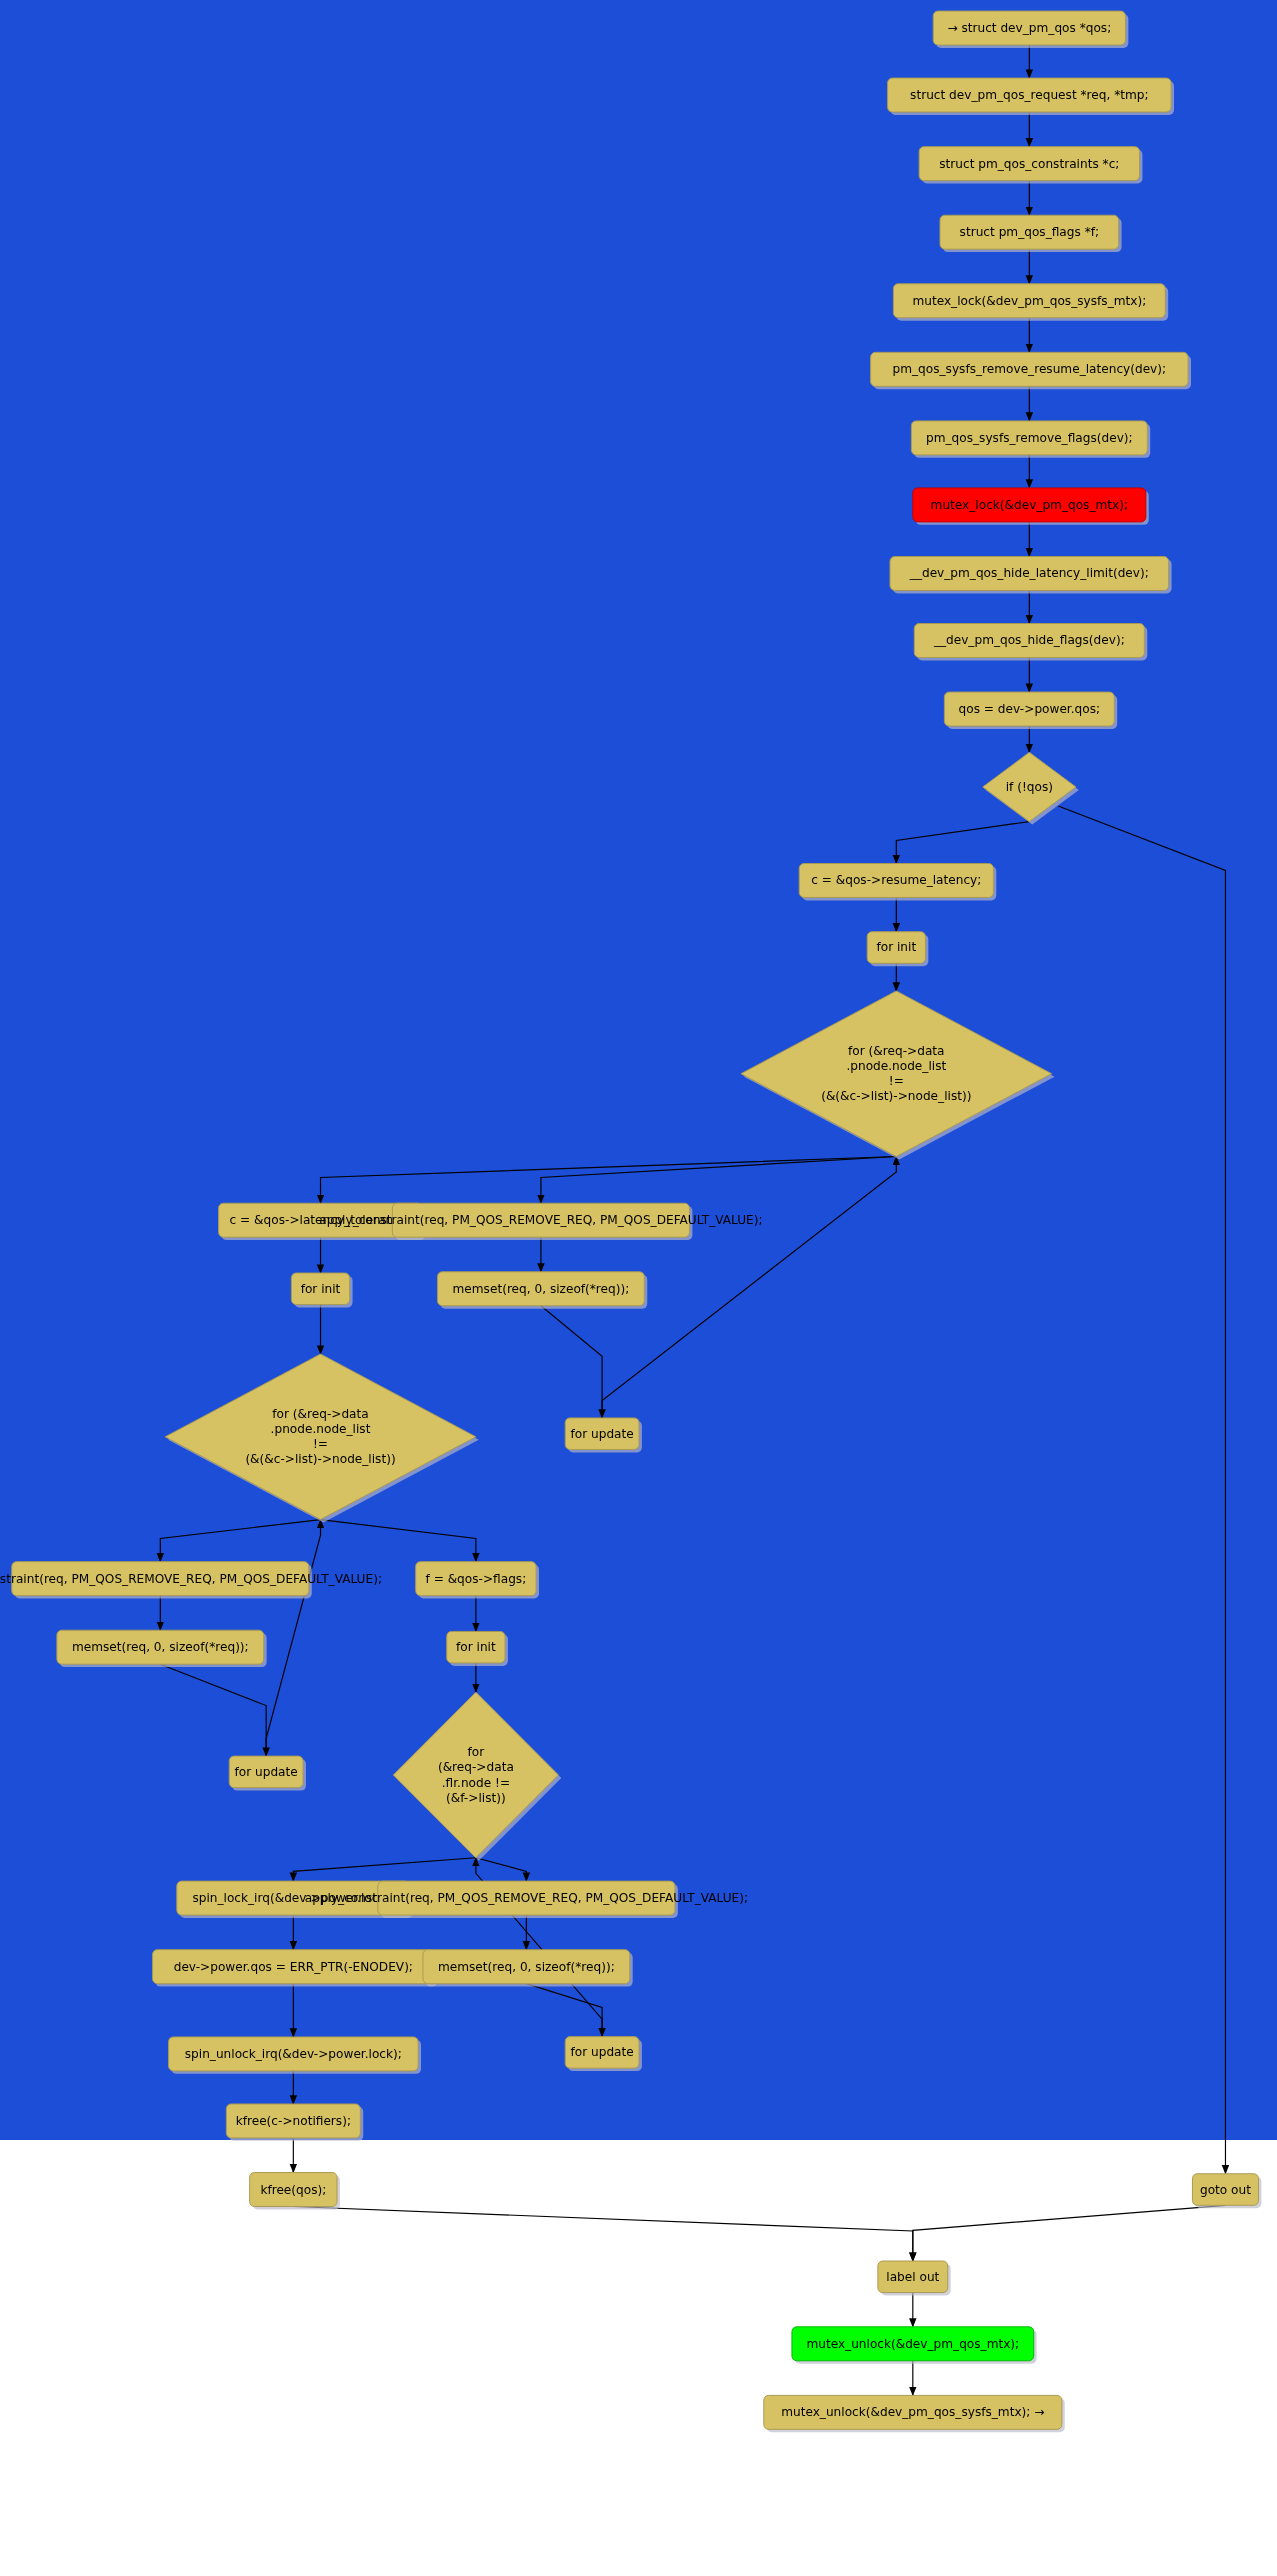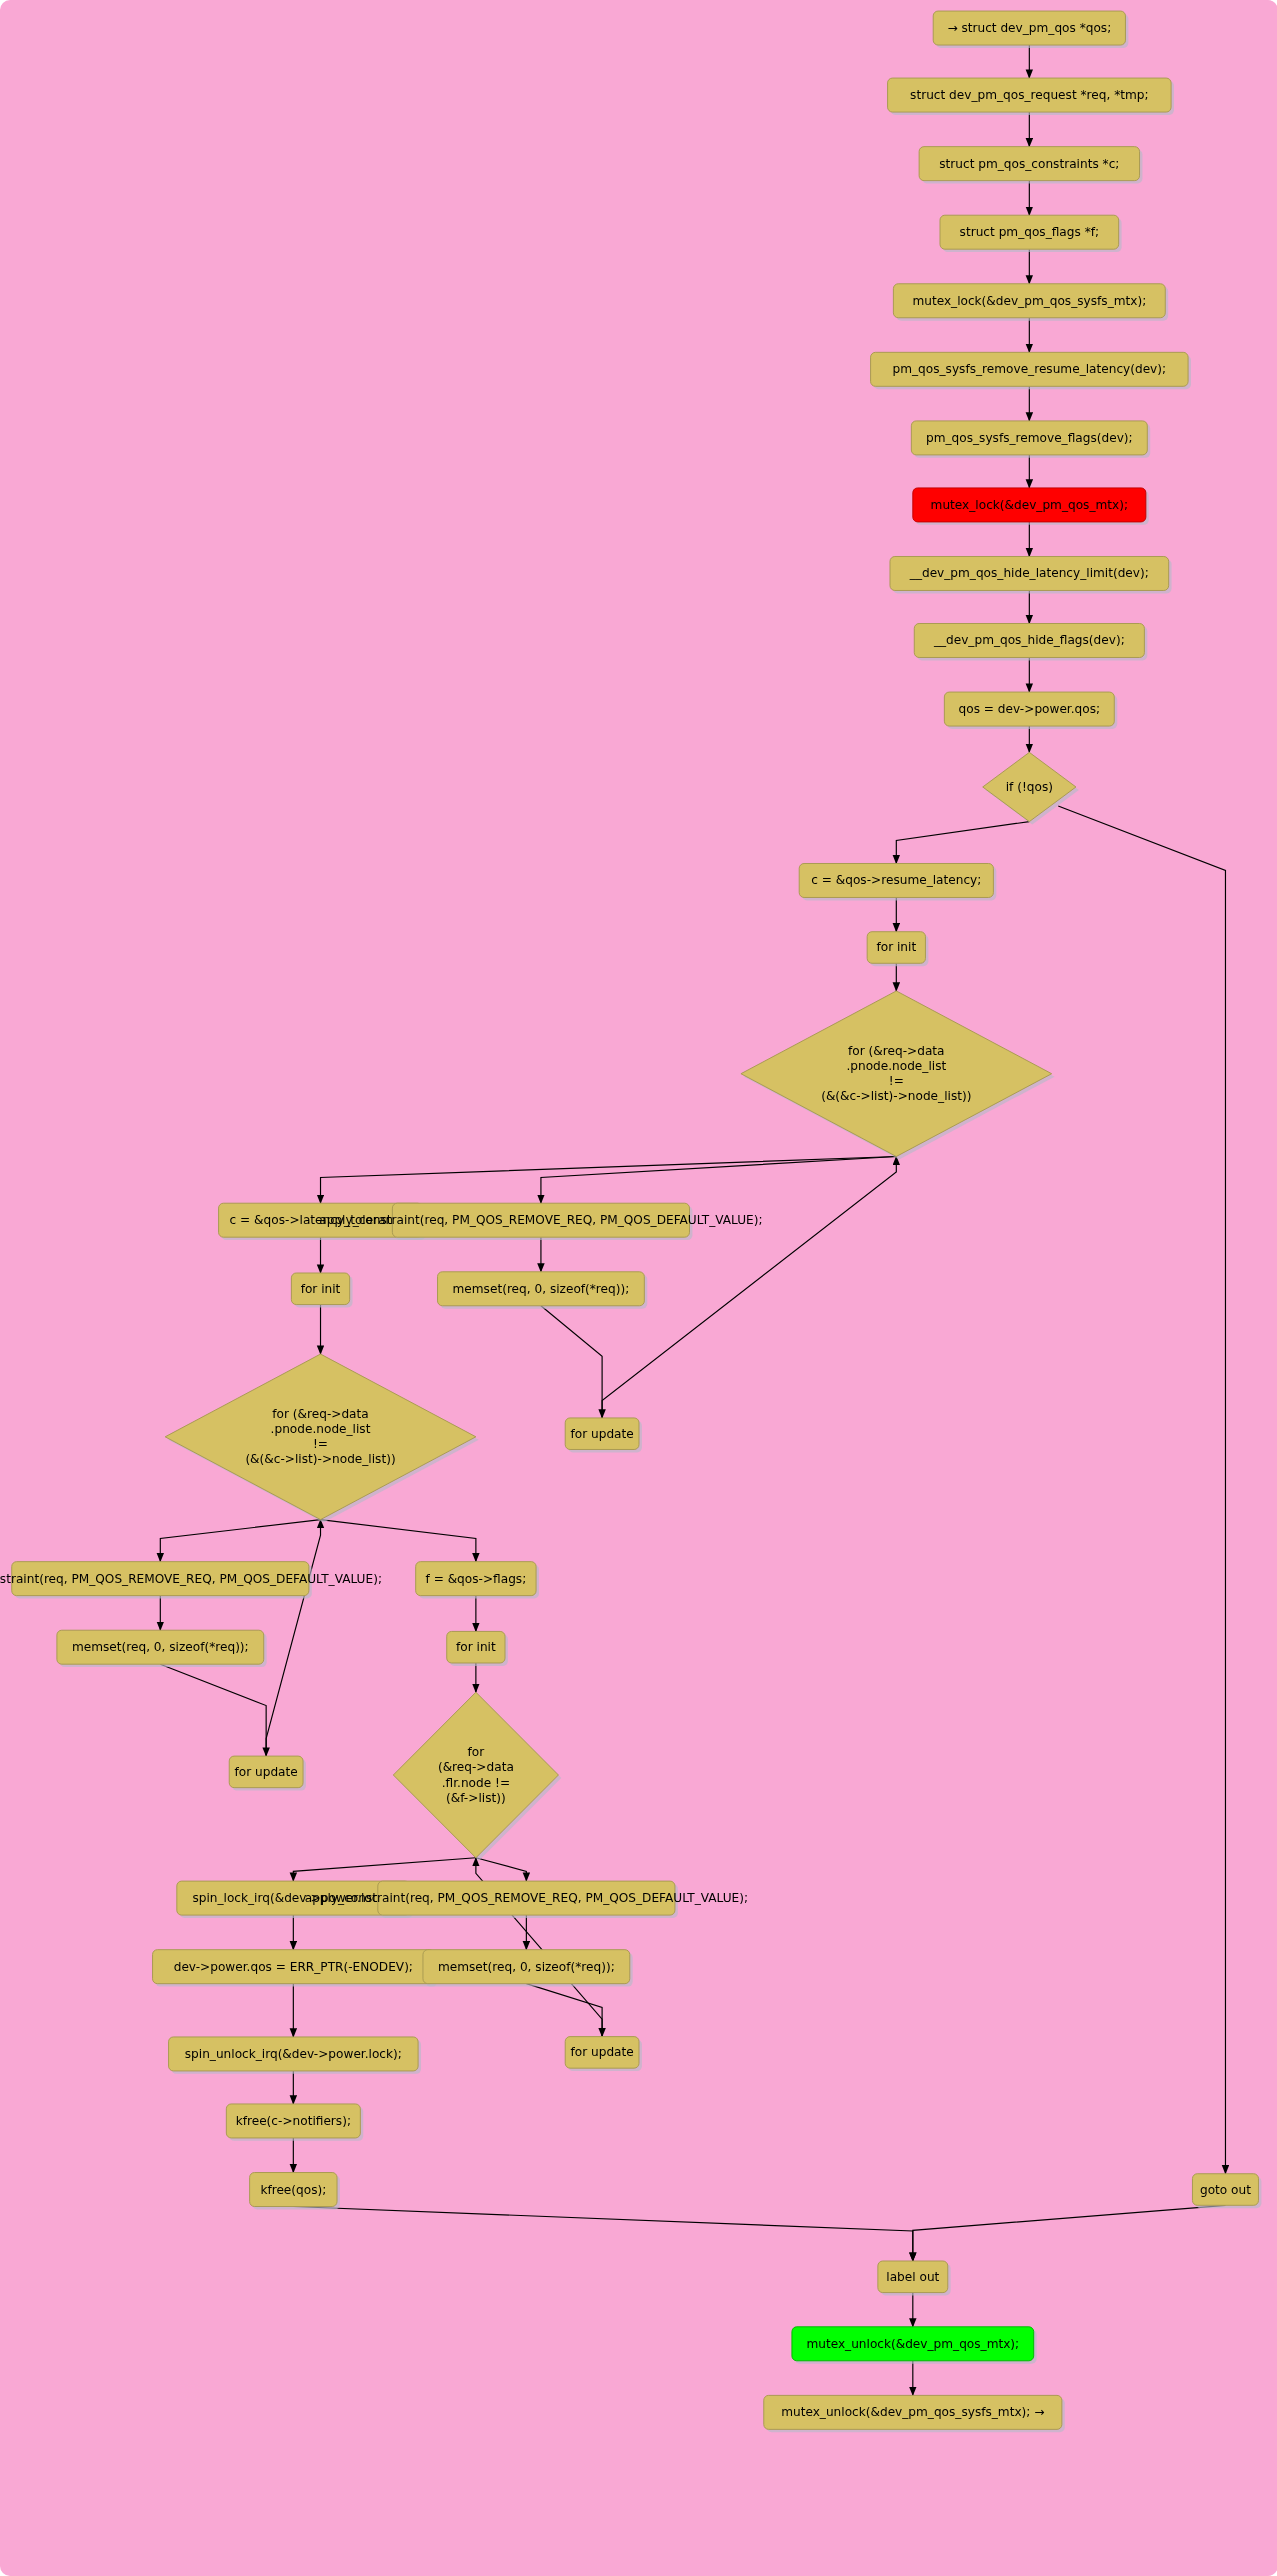--- a/index.html
+++ b/index.html
@@ -1,17 +1,17 @@
 <!DOCTYPE html>
 <html><head>
 <meta charset="utf-8">
 <style>
   html,body{margin:0;padding:0;background:#ffffff;}
   body{width:1278px;height:2576px;font-family:"DejaVu Sans",sans-serif;overflow:hidden;}
-  #chart{position:relative;width:1278px;height:2576px;background:#f9a8d4;border-radius:10px;}
+  #chart{position:relative;width:1278px;height:2140px;background:#1d4ed8;}
   svg{position:absolute;top:0;left:0;width:1278px;height:2576px;}
   .edge{fill:none;stroke:#000000;stroke-width:1.2;}
   .nodeText{font-family:"DejaVu Sans",sans-serif;font-size:12.5px;fill:#000000;dominant-baseline:middle;text-anchor:middle;}
   .boxShape{fill:#d6c163;stroke:#a89a52;stroke-width:1;}
   .boxShape.red{fill:#ff0000;stroke:#c20000;}
   .boxShape.green{fill:#00ff00;stroke:#00b800;}
   .diaShape{fill:#d6c163;stroke:#a89a52;stroke-width:1;}
   .shadow{fill:#b9b9c9;opacity:.65;}
 </style>
 </head>

